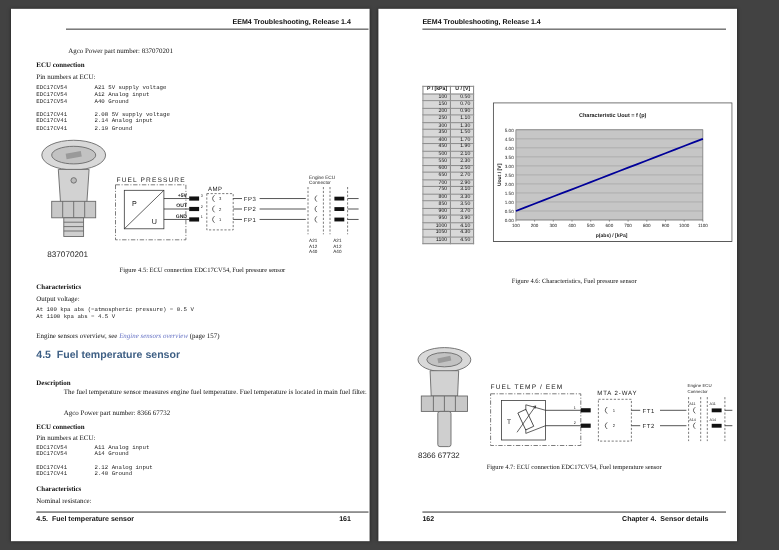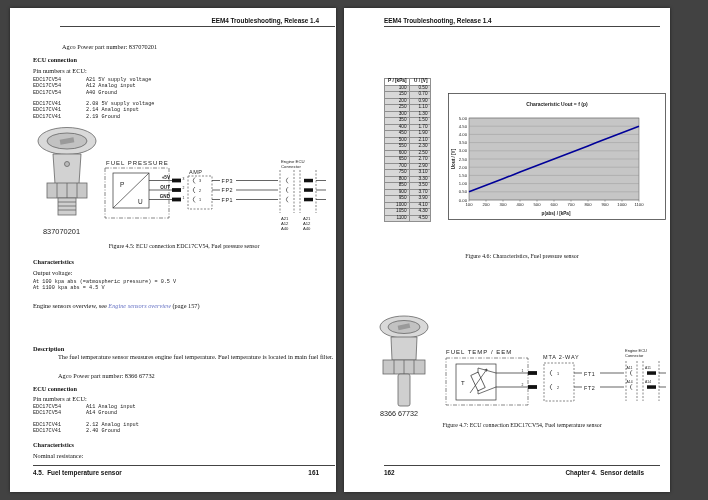--- a/index.html
+++ b/index.html
@@ -116,20 +116,21 @@
       <text x="268" y="104" font-size="4.2">A40</text>
     </svg>
     <div class="caption" style="left:23px;top:235px;width:302px">Figure 4.5: ECU connection EDC17CV54, Fuel pressure sensor</div>
 
     <div class="t b" style="left:23px;top:250px">Characteristics</div>
     <div class="t" style="left:23px;top:261px">Output voltage:</div>
     <div class="mono" style="left:23px;top:271px"><div>At 100 kpa abs (=atmospheric pressure) = 0.5 V</div><div>At 1100 kpa abs = 4.5 V</div></div>
 
     <div class="t" style="left:23px;top:294px"><span>Engine sensors overview, see </span><span class="link">Engine sensors overview</span><span> (page 157)</span></div>
 
+    <div class="heading" style="left:23px;top:309px">4.5  Fuel temperature sensor</div>
 
     <div class="t b" style="left:23px;top:337px">Description</div>
     <div class="para" style="left:48px;top:345px;width:276px">The fuel temperature sensor measures engine fuel temperature.  Fuel temperature is located in main fuel filter.</div>
     <div class="t" style="left:48px;top:364px">Agco Power part number: 8366 67732</div>
     <div class="t b" style="left:23px;top:377px">ECU connection</div>
     <div class="t" style="left:23px;top:387px">Pin numbers at ECU:</div>
     <div class="mono" style="left:23px;top:396px"><div>EDC17CV54        A11 Analog input</div><div>EDC17CV54        A14 Ground</div></div>
     <div class="mono" style="left:23px;top:414px"><div>EDC17CV41        2.12 Analog input</div><div>EDC17CV41        2.40 Ground</div></div>
     <div class="t b" style="left:23px;top:433px">Characteristics</div>
     <div class="t" style="left:23px;top:444px">Nominal resistance:</div>

